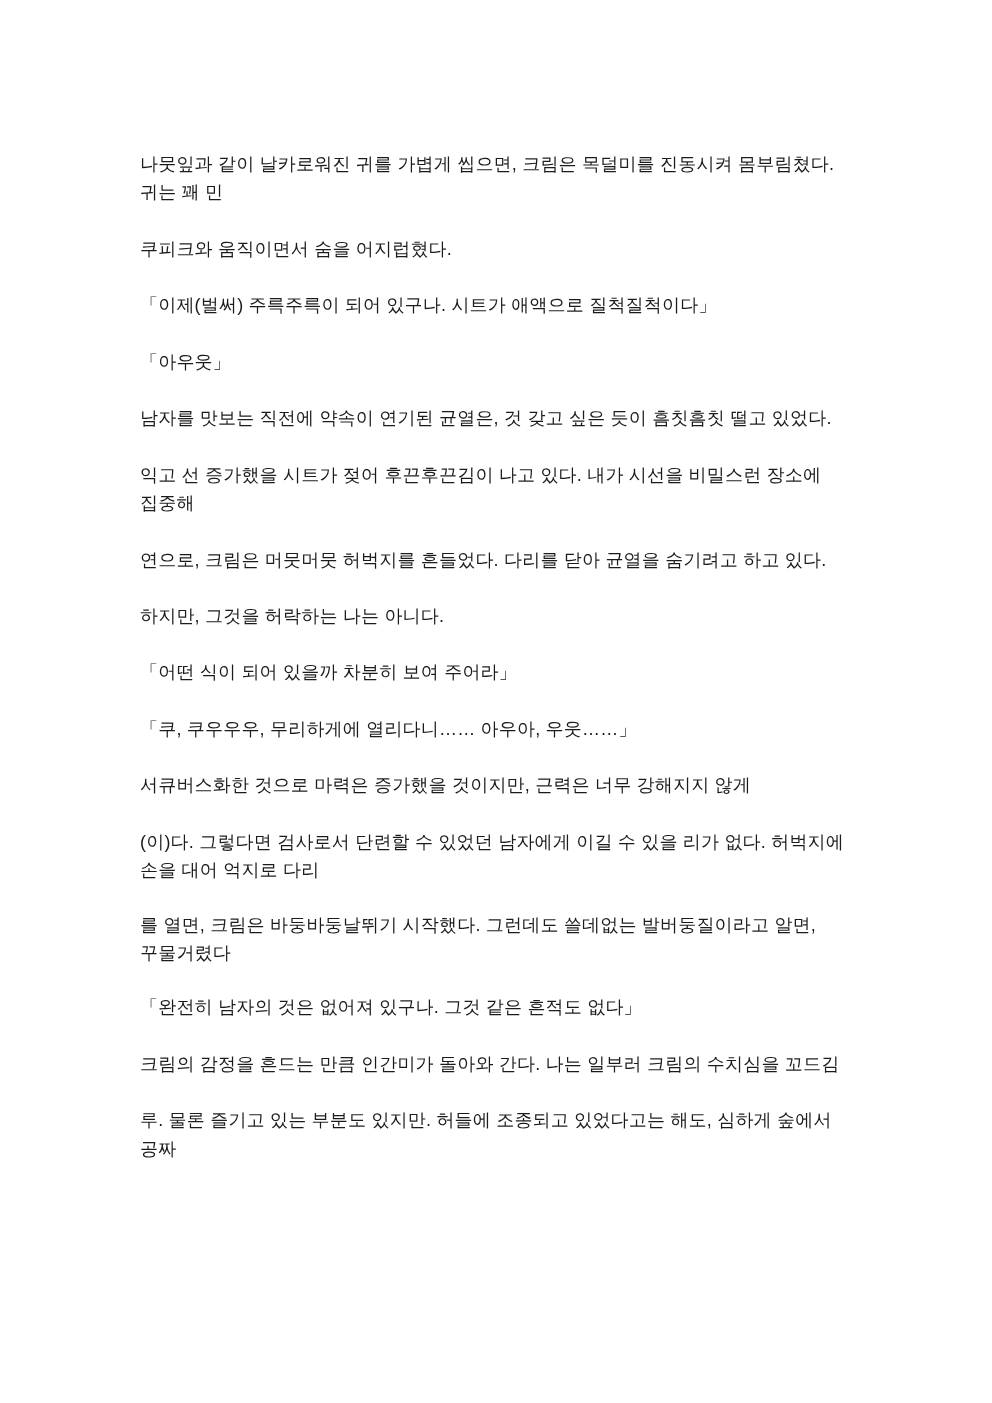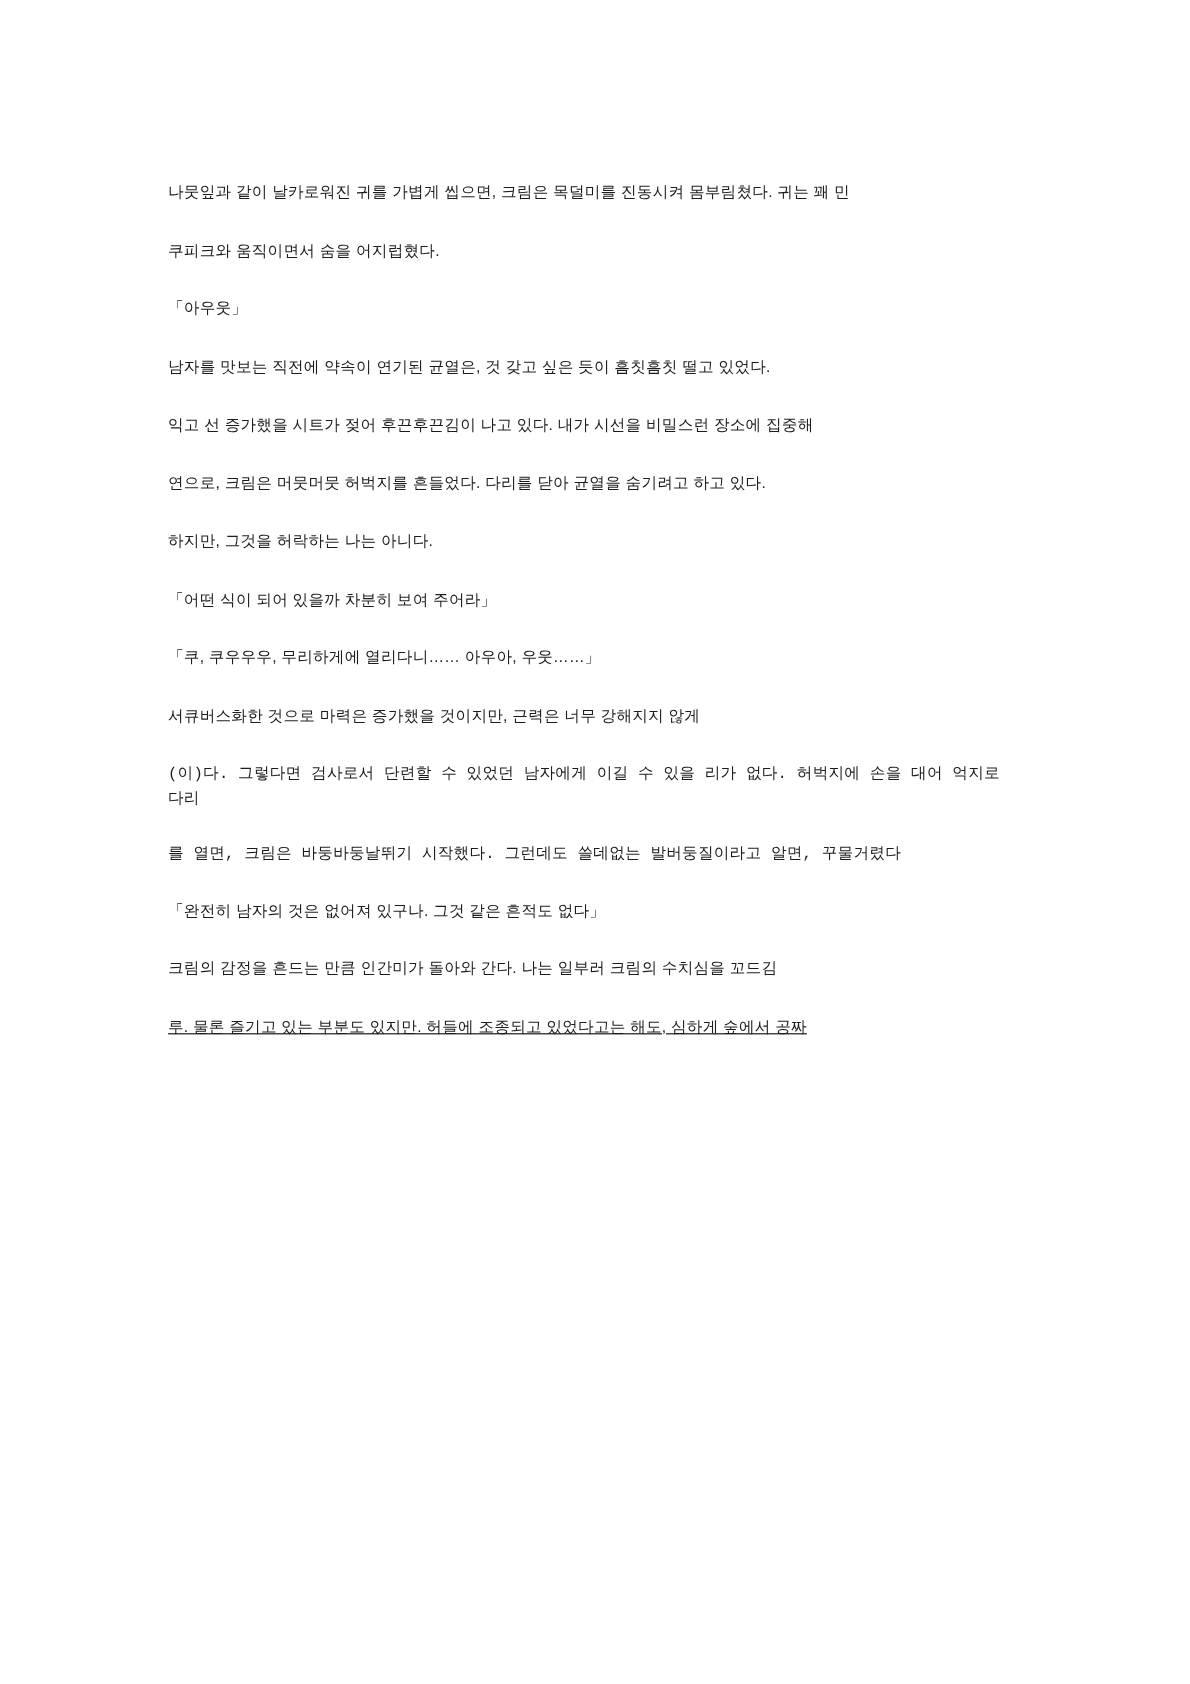--- a/index.html
+++ b/index.html
@@ -18,45 +18,44 @@
     width: 992px;
     min-height: 1403px;
     box-sizing: border-box;
     padding: 150px 140px 60px 140px;
     background: #ffffff;
   }
   .doc-body {
     display: block;
   }
   .para {
-    font-size: 13px;
+    font-size: 18px;
     line-height: 1.58;
     letter-spacing: 0.2px;
     color: #1b1b1b;
     margin: 0 0 28px 0;
     text-align: left;
     word-break: keep-all;
     white-space: pre-wrap;
   }
   .para.tight {
     margin-bottom: 26px;
-    font-family: Liberation Mono, monospace;
   }
   .para:last-child {
     margin-bottom: 0;
-    text-decoration: underline;
   }
 </style>
 </head>
 <body>
 
 <div class="page">
   <div class="doc-body">
     <p class="para">나뭇잎과 같이 날카로워진 귀를 가볍게 씹으면, 크림은 목덜미를 진동시켜 몸부림쳤다. 귀는 꽤 민</p>
     <p class="para">쿠피크와 움직이면서 숨을 어지럽혔다.</p>
+    <p class="para">「이제(벌써) 주륵주륵이 되어 있구나. 시트가 애액으로 질척질척이다」</p>
     <p class="para">「아우웃」</p>
     <p class="para">남자를 맛보는 직전에 약속이 연기된 균열은, 것 갖고 싶은 듯이 흠칫흠칫 떨고 있었다.</p>
     <p class="para">익고 선 증가했을 시트가 젖어 후끈후끈김이 나고 있다. 내가 시선을 비밀스런 장소에 집중해</p>
     <p class="para">연으로, 크림은 머뭇머뭇 허벅지를 흔들었다. 다리를 닫아 균열을 숨기려고 하고 있다.</p>
     <p class="para">하지만, 그것을 허락하는 나는 아니다.</p>
     <p class="para">「어떤 식이 되어 있을까 차분히 보여 주어라」</p>
     <p class="para">「쿠, 쿠우우우, 무리하게에 열리다니…… 아우아, 우웃……」</p>
     <p class="para">서큐버스화한 것으로 마력은 증가했을 것이지만, 근력은 너무 강해지지 않게</p>
     <p class="para tight">(이)다. 그렇다면 검사로서 단련할 수 있었던 남자에게 이길 수 있을 리가 없다. 허벅지에 손을 대어 억지로 다리</p>
     <p class="para tight">를 열면, 크림은 바둥바둥날뛰기 시작했다. 그런데도 쓸데없는 발버둥질이라고 알면, 꾸물거렸다</p>

